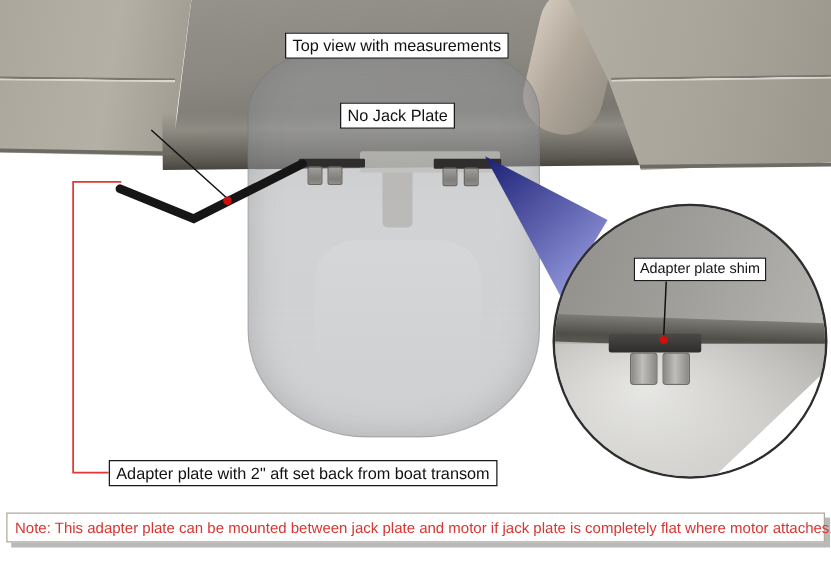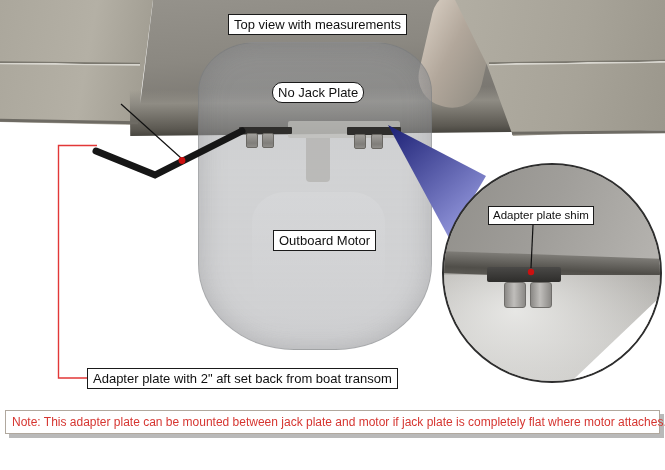--- a/index.html
+++ b/index.html
@@ -145,23 +145,22 @@
     <div class="abs c-edge"></div>
     <div class="abs c-motor"></div>
     <div class="abs c-white"></div>
     <div class="abs c-shim"></div>
     <div class="abs c-bolt cb1"></div>
     <div class="abs c-bolt cb2"></div>
     <svg id="c-anno" class="abs" viewBox="0 0 220 220">
       <line x1="89" y1="60" x2="87" y2="103" stroke="#111" stroke-width="1.2"></line>
       <circle cx="87" cy="107" r="3.2" fill="#cc1010"></circle>
     </svg>
-    <div class="label label-small" style="left:44px;top:41px;">Adapter plate shim</div>
+    <div class="label label-small" style="left:63px;top:41px;">Adapter plate shim</div>
   </div>
 
-  <div class="label" style="left:228px;top:14px;">Top view with measurements</div>
-  <div class="label" style="left:272px;top:82px;border-radius:10px;">No Jack Plate</div>
-  <div class="label" style="left:273px;top:230px;">Outboard Motor</div>
+  <div class="label" style="left:228px;top:26px;">Top view with measurements</div>
+  <div class="label" style="left:272px;top:82px;">No Jack Plate</div>
   <div class="label" style="left:87px;top:368px;">Adapter plate with 2" aft set back from boat transom</div>
 
   <div class="note-box">Note: This adapter plate can be mounted between jack plate and motor if jack plate is completely flat where motor attaches.</div>
 
 </div>
 
 </body></html>

